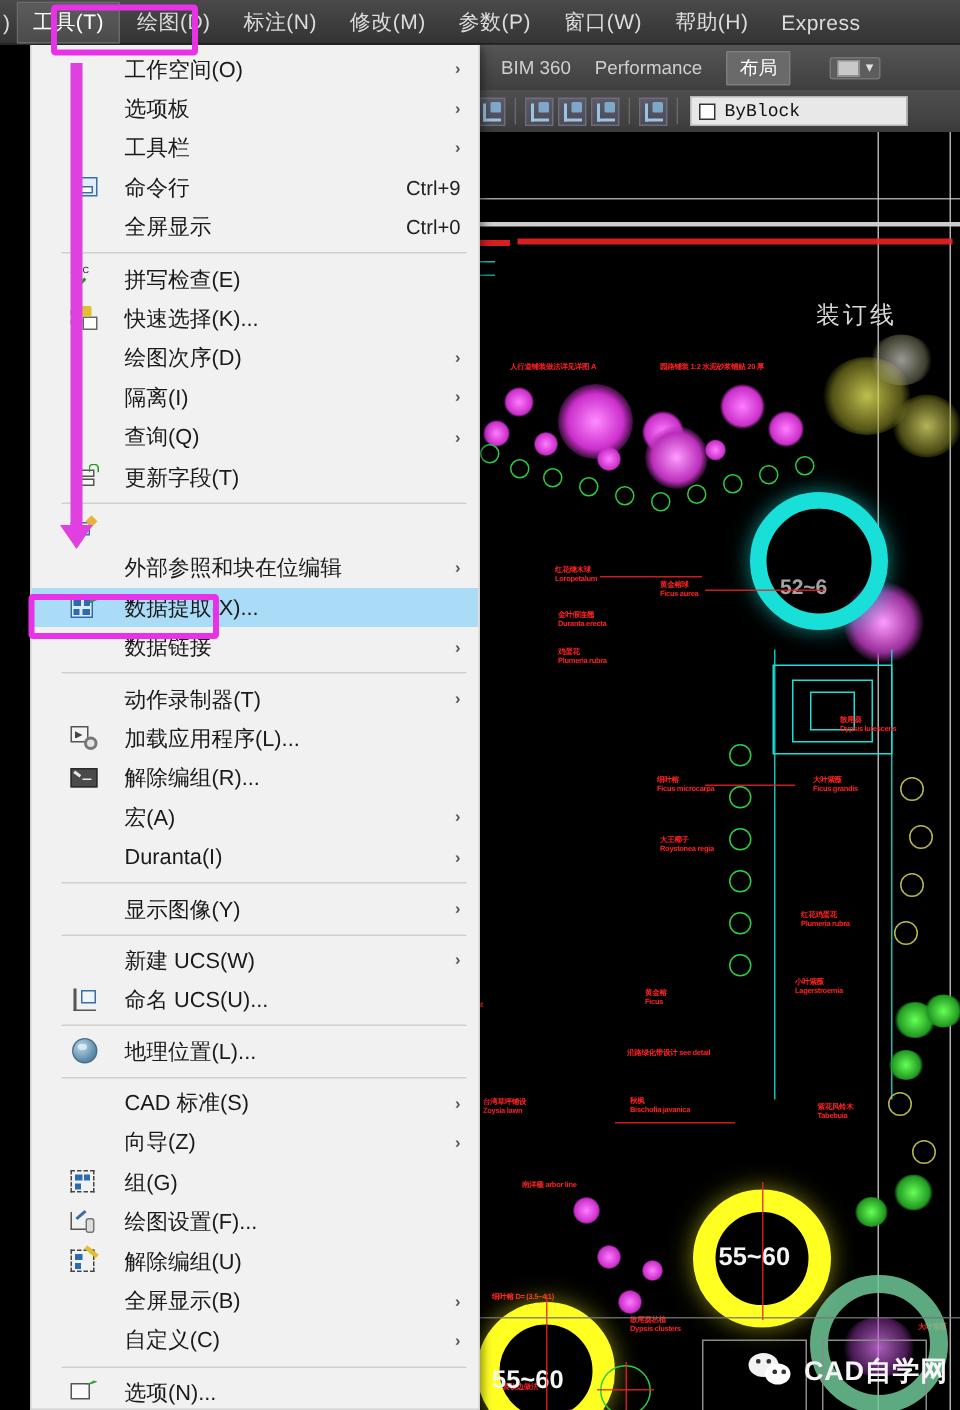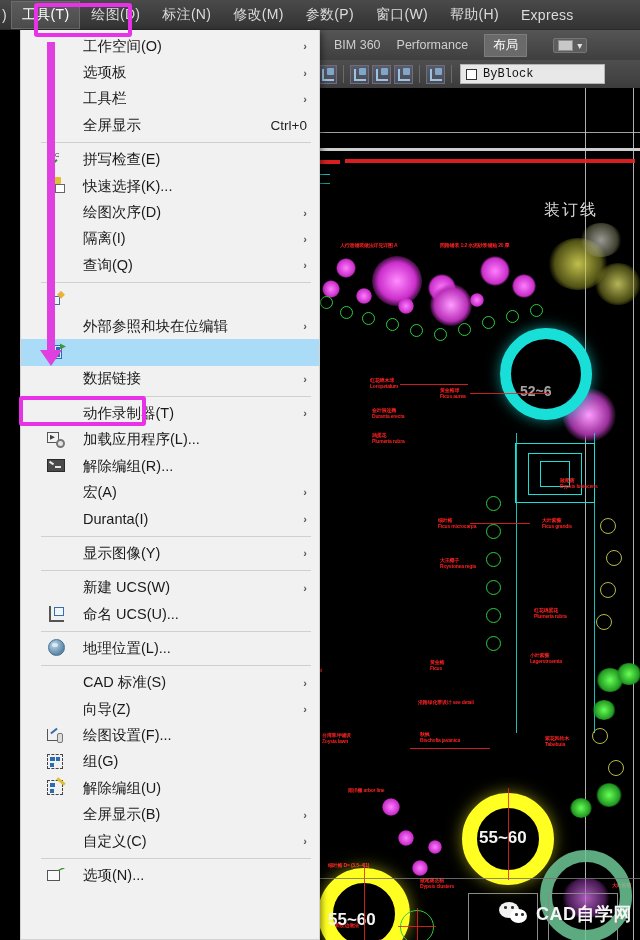--- a/index.html
+++ b/index.html
@@ -465,20 +465,28 @@
         </div>
         <div class="mi">
           <span class="mlabel">选项板</span>
           <span class="arrow">›</span>
         </div>
         <div class="mi">
           <span class="mlabel">工具栏</span>
           <span class="arrow">›</span>
         </div>
         <div class="mi">
+          <span class="ic micon">
+            <span class="b" style="left: 1px; top: 2px; width: 17px; height: 13px; border: 1.5px solid rgb(58, 110, 165); background: rgb(223, 238, 252);"></span>
+            <span class="b" style="left: 4px; top: 8px; width: 11px; height: 5px; border: 1px solid rgb(58, 110, 165); background: rgb(255, 255, 255);"></span>
+          </span>
+          <span class="mlabel">命令行</span>
+          <span class="mshort">Ctrl+9</span>
+        </div>
+        <div class="mi">
           <span class="mlabel">全屏显示</span>
           <span class="mshort">Ctrl+0</span>
         </div>
         <div class="msep"></div>
         <div class="mi">
           <span class="ic micon">
             <span class="b" style="left: 0px; top: 1px; width: 18px; height: 7px; color: rgb(34, 34, 34); font-size: 6px; font-family: &quot;Liberation Sans&quot;, sans-serif;">ABC</span>
             <span class="b" style="left: 2px; top: 8px; width: 8px; height: 5px; border-left: 2px solid rgb(29, 155, 29); border-bottom: 2px solid rgb(29, 155, 29); transform: rotate(-45deg);"></span>
           </span>
           <span class="mlabel">拼写检查(E)</span>
@@ -495,20 +503,28 @@
           <span class="mlabel">绘图次序(D)</span>
           <span class="arrow">›</span>
         </div>
         <div class="mi">
           <span class="mlabel">隔离(I)</span>
           <span class="arrow">›</span>
         </div>
         <div class="mi">
           <span class="mlabel">查询(Q)</span>
           <span class="arrow">›</span>
+        </div>
+        <div class="mi">
+          <span class="ic micon">
+            <span class="b" style="left: 1px; top: 4px; width: 15px; height: 5px; border: 1px solid rgb(85, 85, 85); background: rgb(247, 247, 247);"></span>
+            <span class="b" style="left: 1px; top: 10px; width: 15px; height: 5px; border: 1px solid rgb(85, 85, 85); background: rgb(247, 247, 247);"></span>
+            <span class="b" style="left: 12px; top: 0px; width: 7px; height: 6px; border-top: 1.5px solid rgb(29, 155, 29); border-right: 1.5px solid rgb(29, 155, 29); border-left: 1.5px solid rgb(29, 155, 29); border-image: initial; border-radius: 50% 50% 0px 0px; border-bottom: none;"></span>
+          </span>
+          <span class="mlabel">更新字段(T)</span>
         </div>
         <div class="msep"></div>
         <div class="mi">
           <span class="ic micon">
             <span class="b" style="left: 0px; top: 5px; width: 13px; height: 9px; border: 1.5px solid rgb(58, 110, 165); background: rgb(238, 246, 253);"></span>
             <span class="b" style="left: 10px; top: 0px; width: 8px; height: 8px; background: rgb(232, 179, 60); clip-path: polygon(50% 0px, 100% 50%, 50% 100%, 0px 50%);"></span>
           </span>
         </div>
         <div class="mi">
           <span class="mlabel">外部参照和块在位编辑</span>
@@ -516,20 +532,21 @@
         </div>
         <div class="mi hl">
           <span class="ic micon">
             <span class="b" style="left: 0px; top: 2px; width: 15px; height: 14px; border: 1.5px solid rgb(43, 108, 176); background: rgb(219, 234, 254);"></span>
             <span class="b" style="left: 2px; top: 4px; width: 5px; height: 4px; background: rgb(43, 108, 176);"></span>
             <span class="b" style="left: 9px; top: 4px; width: 4px; height: 4px; background: rgb(43, 108, 176);"></span>
             <span class="b" style="left: 2px; top: 10px; width: 4px; height: 4px; background: rgb(43, 108, 176);"></span>
             <span class="b" style="left: 8px; top: 10px; width: 5px; height: 4px; background: rgb(43, 108, 176);"></span>
             <span class="b" style="left: 13px; top: 0px; width: 6px; height: 6px; background: rgb(60, 154, 60); clip-path: polygon(0px 0px, 100% 50%, 0px 100%);"></span>
           </span>
+          <span class="mlabel">数据提取(X)...</span>
         </div>
         <div class="mi">
           <span class="mlabel">数据链接</span>
           <span class="arrow">›</span>
         </div>
         <div class="msep"></div>
         <div class="mi">
           <span class="mlabel">动作录制器(T)</span>
           <span class="arrow">›</span>
         </div>
@@ -584,40 +601,40 @@
           <span class="mlabel">地理位置(L)...</span>
         </div>
         <div class="msep"></div>
         <div class="mi">
           <span class="mlabel">CAD 标准(S)</span>
           <span class="arrow">›</span>
         </div>
         <div class="mi">
           <span class="mlabel">向导(Z)</span>
           <span class="arrow">›</span>
-        </div>
-        <div class="mi">
-          <span class="ic micon">
-            <span class="b" style="left: 0px; top: 2px; width: 12px; height: 12px; border-left: 1.5px solid rgb(85, 85, 85); border-bottom: 1.5px solid rgb(85, 85, 85);"></span>
-            <span class="b" style="left: 3px; top: 3px; width: 8px; height: 2px; background: rgb(58, 110, 165); transform: rotate(-40deg);"></span>
-            <span class="b" style="left: 10px; top: 6px; width: 6px; height: 10px; background: rgb(221, 221, 221); border: 1px solid rgb(119, 119, 119); border-radius: 2px;"></span>
-          </span>
-          <span class="mlabel">绘图设置(F)...</span>
         </div>
         <div class="mi">
           <span class="ic micon">
             <span class="b" style="left: 0px; top: 1px; width: 16px; height: 15px; border: 1px dashed rgb(68, 68, 68);"></span>
             <span class="b" style="left: 3px; top: 4px; width: 5px; height: 4px; background: rgb(43, 108, 176);"></span>
             <span class="b" style="left: 9px; top: 4px; width: 4px; height: 4px; background: rgb(43, 108, 176);"></span>
             <span class="b" style="left: 3px; top: 10px; width: 4px; height: 4px; background: rgb(43, 108, 176);"></span>
           </span>
           <span class="mlabel">组(G)</span>
         </div>
         <div class="mi">
           <span class="ic micon">
+            <span class="b" style="left: 0px; top: 2px; width: 12px; height: 12px; border-left: 1.5px solid rgb(85, 85, 85); border-bottom: 1.5px solid rgb(85, 85, 85);"></span>
+            <span class="b" style="left: 3px; top: 3px; width: 8px; height: 2px; background: rgb(58, 110, 165); transform: rotate(-40deg);"></span>
+            <span class="b" style="left: 10px; top: 6px; width: 6px; height: 10px; background: rgb(221, 221, 221); border: 1px solid rgb(119, 119, 119); border-radius: 2px;"></span>
+          </span>
+          <span class="mlabel">绘图设置(F)...</span>
+        </div>
+        <div class="mi">
+          <span class="ic micon">
             <span class="b" style="left: 0px; top: 1px; width: 16px; height: 15px; border: 1px dashed rgb(68, 68, 68);"></span>
             <span class="b" style="left: 3px; top: 4px; width: 5px; height: 4px; background: rgb(43, 108, 176);"></span>
             <span class="b" style="left: 3px; top: 10px; width: 4px; height: 4px; background: rgb(43, 108, 176);"></span>
             <span class="b" style="left: 9px; top: 1px; width: 10px; height: 3px; background: rgb(224, 192, 48); transform: rotate(40deg);"></span>
           </span>
           <span class="mlabel">解除编组(U)</span>
         </div>
         <div class="mi">
           <span class="mlabel">全屏显示(B)</span>
           <span class="arrow">›</span>

